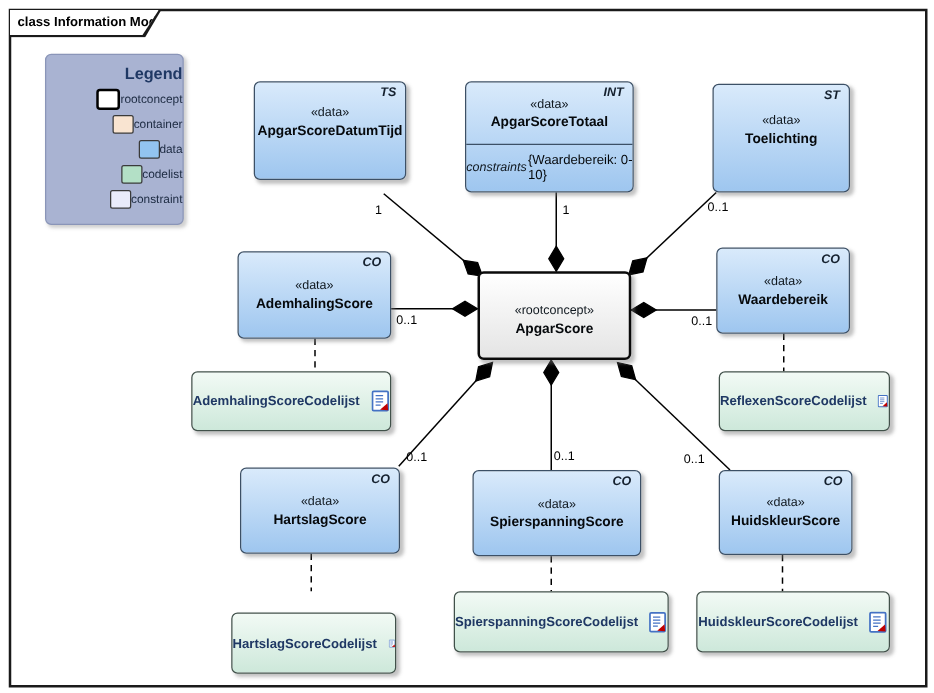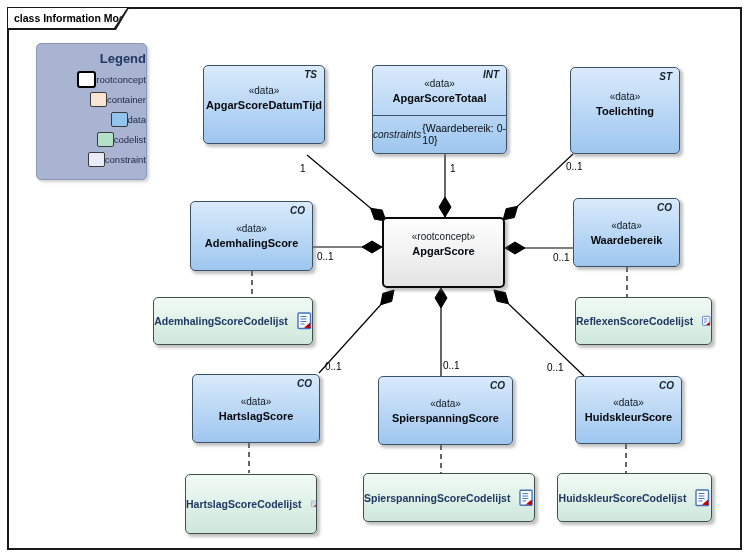--- a/index.html
+++ b/index.html
@@ -35,21 +35,21 @@
   .diamond{fill:#000;stroke:#000;}
   
   .node{position:absolute;border-radius:5px;box-shadow:2.5px 2.5px 3px rgba(120,120,120,.45);box-sizing:border-box;}
   .data-node{background:linear-gradient(180deg,#d9eafb 0%,#9ec6ef 100%);border:1.3px solid #3c5066;}
   .root-node{background:linear-gradient(180deg,#ffffff 0%,#e4e4e4 100%);border:2.6px solid #0a0a0a;border-radius:5px;}
   .codelist-node{background:linear-gradient(180deg,#f2faf5 0%,#cde8da 100%);border:1.3px solid #41514a;
     display:flex;align-items:center;justify-content:center;gap:9px;}
   .dt{position:absolute;top:3px;right:7px;font-size:10px;font-style:italic;font-weight:700;color:#14202e;}
   .body{display:flex;flex-direction:column;align-items:center;justify-content:center;height:100%;gap:3px;}
   .tall .body{padding-bottom:14px;box-sizing:border-box;}
-  .root-node .body{justify-content:flex-start;padding-top:12px;box-sizing:border-box;text-align:center;}
+  .root-node .body{justify-content:flex-start;padding-top:24px;box-sizing:border-box;text-align:center;}
   .st{font-size:10px;color:#10181f;}
   .nm{font-size:11px;font-weight:700;color:#06090c;}
   .hdr{display:flex;flex-direction:column;align-items:center;justify-content:center;height:49px;gap:3px;}
   .cons{border-top:1.3px solid #3c5066;display:flex;flex-direction:row;align-items:center;justify-content:center;
     height:calc(100% - 50.3px);gap:1px;}
   .cl{font-size:10px;font-style:italic;color:#10181f;}
   .cv{font-size:10.5px;color:#06090c;}
   .cname{font-size:10.5px;font-weight:700;color:#1f3864;}
   .mult{position:absolute;font-size:10px;color:#000;white-space:nowrap;}
 </style>
@@ -231,21 +231,21 @@
   </div>
 
   <div class="node data-node" style="left:575px;top:376px;width:107px;height:68px">
     <span class="dt">CO</span>
     <div class="body">
       <span class="st">«data»</span>
       <span class="nm">HuidskleurScore</span>
     </div>
   </div>
 
-  <div class="node codelist-node" style="left:185px;top:474px;width:132px;height:60px">
+  <div class="node codelist-node" style="left:185px;top:490px;width:132px;height:49px">
     <span class="cname">HartslagScoreCodelijst</span>
     <svg width="15" height="18" viewBox="0 0 15 18">
       <rect x="1" y="1" width="12.5" height="15.5" rx="1" fill="#fff" stroke="#4472c4" stroke-width="1.4"></rect>
       <line x1="3.5" y1="4.5" x2="9.5" y2="4.5" stroke="#4472c4"></line>
       <line x1="3.5" y1="7" x2="9.5" y2="7" stroke="#4472c4"></line>
       <line x1="3.5" y1="9.5" x2="9.5" y2="9.5" stroke="#4472c4"></line>
       <line x1="3.5" y1="12" x2="7.5" y2="12" stroke="#4472c4"></line>
       <path d="M7 15.8 L13 10.5 L13.5 16.2 Z" fill="#c00000"></path>
     </svg>
   </div>

